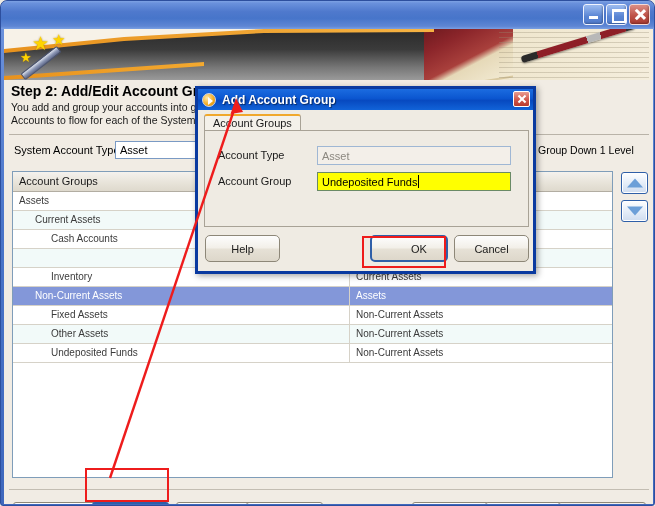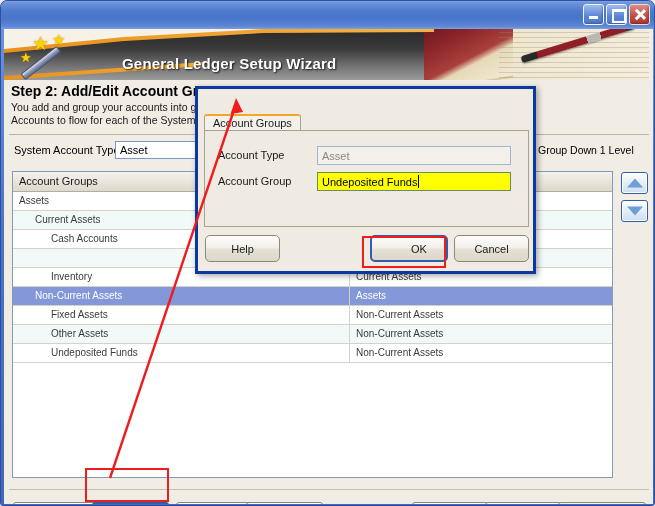--- a/index.html
+++ b/index.html
@@ -358,21 +358,20 @@
         </div>
         <div class="banner-swoosh"></div>
         <div class="banner-swoosh-line"></div>
         <div class="banner-swoosh-line2"></div>
         <div class="wand">
           <div class="stick"></div>
           <span class="star s1">★</span>
           <span class="star s2">★</span>
           <span class="star s3">★</span>
         </div>
-        <div class="banner-title">General Ledger Setup Wizard</div>
       </div>
 
       <div class="step-title">Step 2: Add/Edit Account Gro</div>
       <div class="step-desc">
         <div>You add and group your accounts into group</div>
         <div>Accounts to flow for each of the System Ac</div>
       </div>
       <div class="hdr-rule"></div>
 
       <div class="sat-label">System Account Type</div>
@@ -449,20 +448,25 @@
         
       </div>
       <div class="btn b-next">
         
       </div>
       <div class="btn b-build disabled">
         
       </div>
 
       <div class="dlg" style="left:191px; top:57px;">
+        <div class="dlg-title">
+          <div class="dlg-icon"></div>
+          <div class="dlg-title-text">Add Account Group</div>
+          <div class="dlg-close"></div>
+        </div>
 
         <div class="tabstrip">
           <div class="tab">Account Groups</div>
         </div>
 
         <div class="tab-panel"></div>
 
         <div class="fld-label lab-type">Account Type</div>
         <div class="fld fld-type">Asset</div>
 

